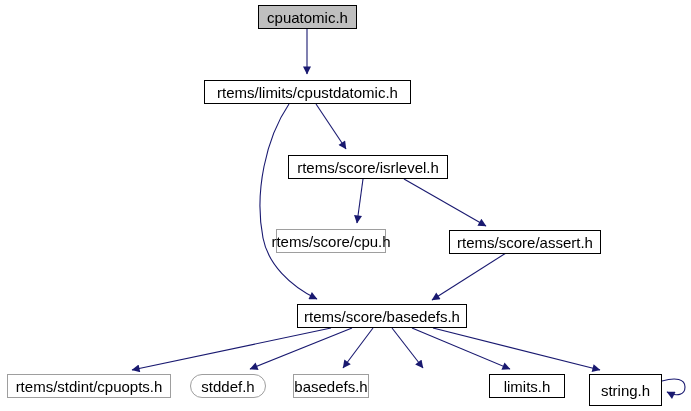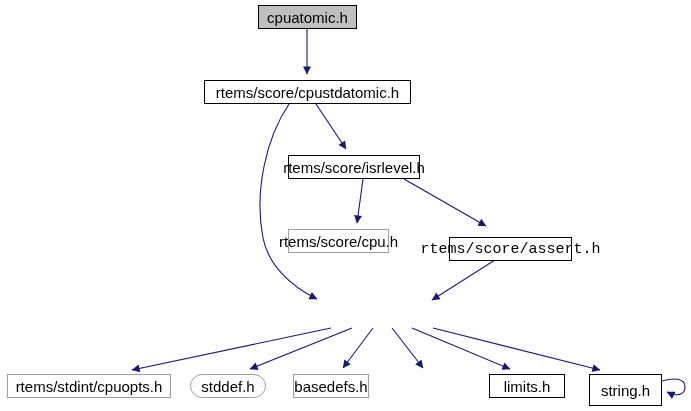--- a/index.html
+++ b/index.html
@@ -45,22 +45,23 @@
       <path d="M331,328 L132,370" class="edge" marker-end="url(#arrow)"></path>
       <path d="M352,328 L250,369" class="edge" marker-end="url(#arrow)"></path>
       <path d="M373,328 L343,368" class="edge" marker-end="url(#arrow)"></path>
       <path d="M392,328 L423,368" class="edge" marker-end="url(#arrow)"></path>
       <path d="M412,328 L510,369" class="edge" marker-end="url(#arrow)"></path>
       <path d="M433,328 L600,370" class="edge" marker-end="url(#arrow)"></path>
       <path d="M662,381 C676,377 685,379 685,387 C685,395 677,397 667,392" class="edge" marker-end="url(#arrow)"></path>
     </svg>
 
 <div class="node main" style="left: 258px; top: 5px; width: 99px; height: 24px;">cpuatomic.h</div>
-    <div class="node linked" style="left: 204px; top: 80px; width: 207px; height: 24px;">rtems/score/cpustdatomic.h</div>
-    <div class="node linked" style="left: 288px; top: 155px; width: 132px; height: 24px;">rtems/score/isrlevel.h</div>
-    <div class="node plain" style="left: 288px; top: 229px; width: 101px; height: 24px;">rtems/score/cpu.h</div>
-    <div class="node linked" style="left: 449px; top: 237px; width: 123px; height: 24px; font-family: Liberation Mono, monospace;">rtems/score/assert.h</div>
+    <div class="node linked" style="left: 204px; top: 80px; width: 207px; height: 24px;">rtems/limits/cpustdatomic.h</div>
+    <div class="node linked" style="left: 288px; top: 155px; width: 160px; height: 24px;">rtems/score/isrlevel.h</div>
+    <div class="node plain" style="left: 276px; top: 229px; width: 110px; height: 24px;">rtems/score/cpu.h</div>
+    <div class="node linked" style="left: 449px; top: 230px; width: 152px; height: 24px;">rtems/score/assert.h</div>
+    <div class="node linked" style="left: 297px; top: 304px; width: 170px; height: 24px;">rtems/score/basedefs.h</div>
     <div class="node plain" style="left: 7px; top: 374px; width: 164px; height: 24px;">rtems/stdint/cpuopts.h</div>
     <div class="node plain" style="left: 190px; top: 374px; width: 76px; height: 24px; border-radius: 12px;">stddef.h</div>
     <div class="node plain" style="left: 293px; top: 374px; width: 76px; height: 24px;">basedefs.h</div>
     <div class="node linked" style="left: 489px; top: 374px; width: 76px; height: 24px;">limits.h</div>
     <div class="node linked" style="left: 589px; top: 374px; width: 73px; height: 32px;">string.h</div>
   </div>
 
 </body></html>

